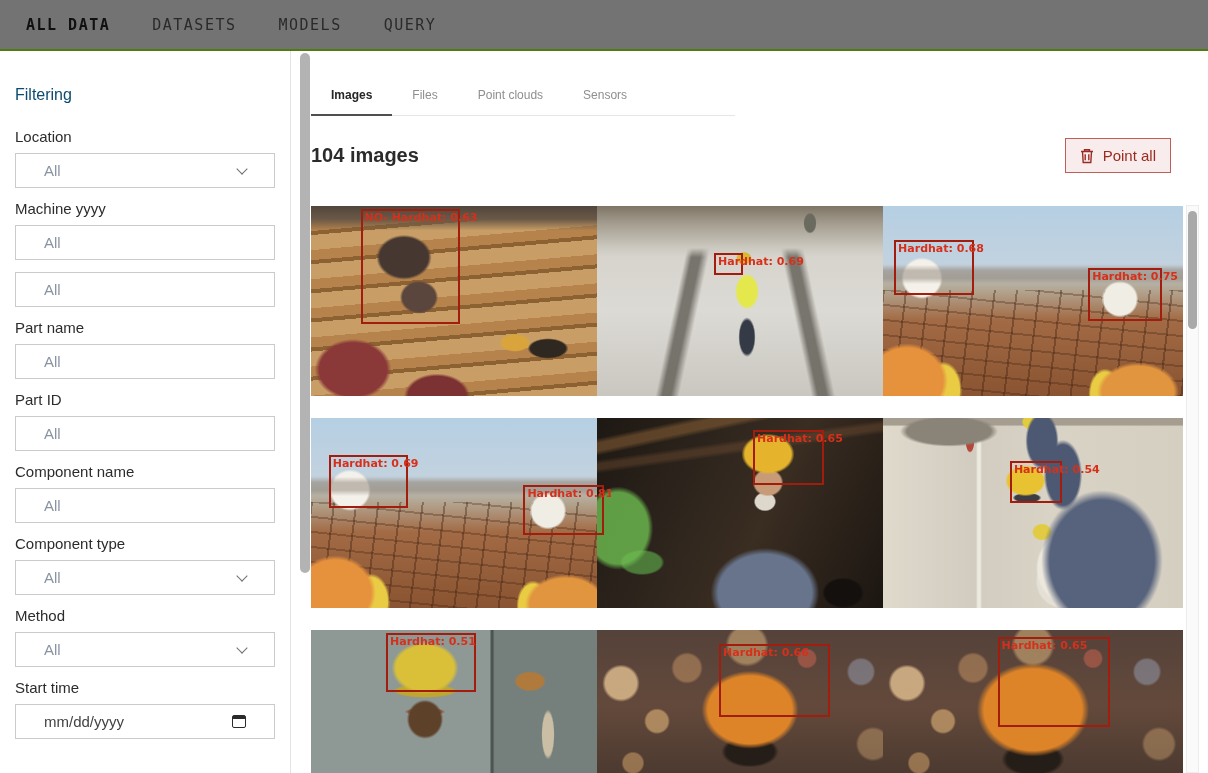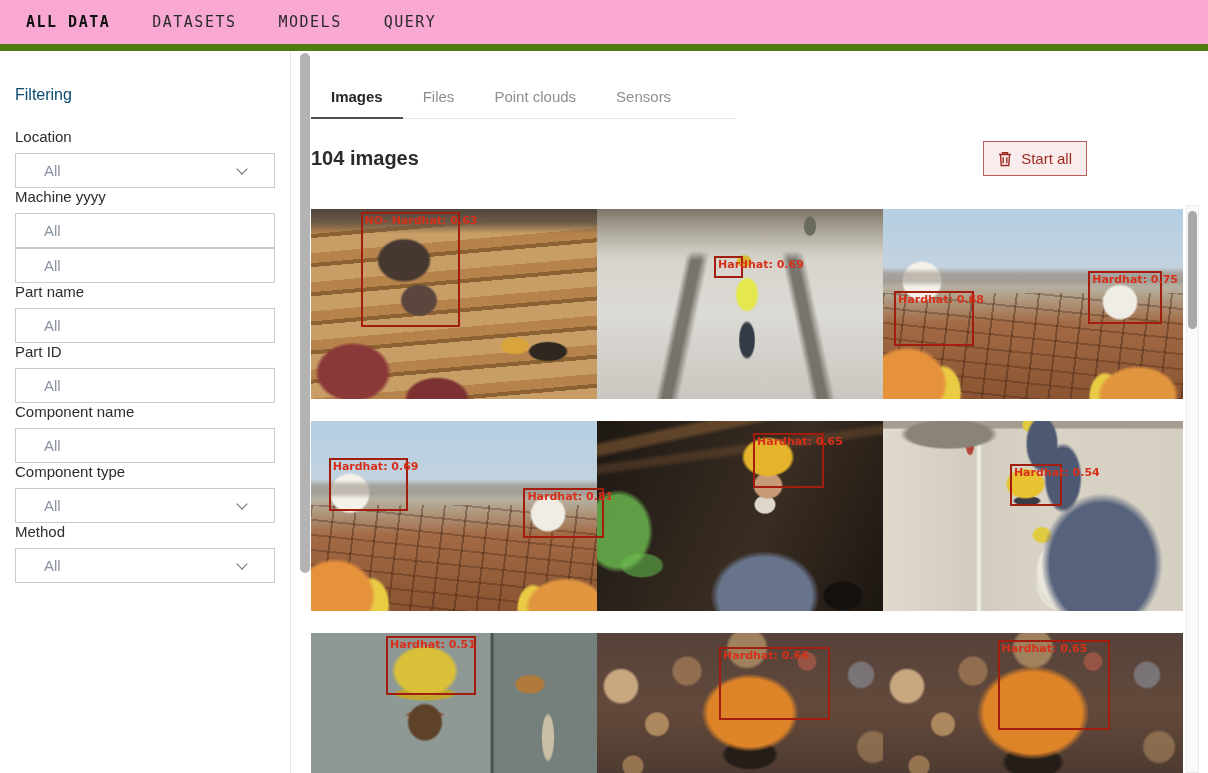--- a/index.html
+++ b/index.html
@@ -1,58 +1,58 @@
 <!DOCTYPE html>
 <html><head>
 <meta charset="utf-8">
 <style>
   * { margin:0; padding:0; box-sizing:border-box; }
   html,body { width:1208px; height:773px; overflow:hidden; background:#fff;
               font-family:"Liberation Sans", sans-serif; }
 
   
-  .nav { height:51px; background:#f9a8d4; border-bottom:7px solid #4d7c0f;
+  .nav { height:51px; background:#737373; border-bottom:2px solid #4d7c0f;
          display:flex; align-items:center; gap:42px; padding-left:26px; }
   .nav-item { font-family:"DejaVu Sans Mono", monospace; font-size:15px;
               letter-spacing:1.5px; color:#2a2a2a; cursor:pointer; }
   .nav-item.active { font-weight:700; color:#101010; }
 
   
   .layout { display:flex; height:722px; position:relative; }
 
   
   .sidebar { width:291px; min-width:291px; border-right:1px solid #e3e3e3;
              padding:18px 16px 0 15px; overflow:hidden; }
   .sidebar-title { font-size:16px; font-weight:400; color:#0c4a6e; margin:17px 0 24px; }
-  .field { }
+  .field { margin-bottom:12px; }
   .field-label { font-size:15px; color:#2c2c2c; margin-bottom:8px; }
   .control { width:260px; height:35px; border:1px solid #cbcbcb; border-radius:0;
              background:#fff; display:flex; align-items:center; padding:0 28px;
              font-size:15px; color:#8a93a3; cursor:pointer; }
   input.control { color:#333; cursor:text; outline:none; font-family:"Liberation Sans",sans-serif; }
   input.control::placeholder { color:#8a93a3; opacity:1; }
   .chev { width:8px; height:8px; border-right:1.7px solid #6f6f6f; border-bottom:1.7px solid #6f6f6f;
           transform:rotate(45deg); margin-left:auto; margin-top:-4px; }
   .control .ph { color:#8a93a3; }
   .date .ph { color:#444; }
   .cal { width:14px; height:13px; border:1.6px solid #2b2b2b; border-radius:2px;
          margin-left:auto; position:relative; }
   .cal::before { content:""; position:absolute; top:0; left:0; right:0; height:3px; background:#2b2b2b; }
 
   .sidebar-scroll-thumb { position:absolute; left:300px; top:2px; width:10px; height:520px;
                           background:#b3b3b3; border-radius:6px; }
 
   
   .main { flex:1; padding:29px 0 0 20px; position:relative; }
   .tabs { display:flex; border-bottom:1px solid #e6e6e6; width:424px; }
-  .tab { padding:8px 20px 12px; font-size:15px; color:#8e8e8e; cursor:pointer; }
+  .tab { padding:8px 20px 12px; font-size:12px; color:#8e8e8e; cursor:pointer; }
   .tab.active { color:#262626; font-weight:600; border-bottom:2px solid #4f4f4f; margin-bottom:-1px; }
 
   .heading-row { display:flex; align-items:center; justify-content:space-between;
-                 margin-top:22px; width:776px;gap:7px; }
+                 margin-top:22px; width:860px;gap:7px; }
   .count { font-size:20px; font-weight:600; color:#2b2b2b; }
   .delete-btn { display:flex; align-items:center; gap:9px; background:#f9ecec;
                 border:1px solid #bb6058; color:#992b22; font-size:15px;
                 padding:8px 14px; cursor:pointer; font-family:"Liberation Sans",sans-serif; }
 
   .grid { margin-top:33px; display:grid; grid-template-columns:repeat(3,272px); gap:22px 14px; }
   .tile { width:300px; height:190px; position:relative; overflow:hidden; cursor:pointer; background:#9a9a9a; }
   .tile::before, .tile::after { content:""; position:absolute; inset:0; }
   .det { position:absolute; border:2px solid #a31d0f; z-index:3; }
   .det-label { position:absolute; top:0; left:2px; font-size:11px; font-weight:700;
@@ -211,55 +211,62 @@
             <span class="chev"></span>
           </div>
         </div>
         <div class="field">
           <div class="field-label">Method</div>
           <div class="control select">
             <span class="ph">All</span>
             <span class="chev"></span>
           </div>
         </div>
+        <div class="field">
+          <div class="field-label">Start time</div>
+          <div class="control date">
+            <span class="ph">mm/dd/yyyy</span>
+            <span class="cal"></span>
+          </div>
+        </div>
       </div>
   </div>
   <div class="sidebar-scroll-thumb"></div>
 
   <div class="main">
     <div class="tabs">
         <div class="tab active">Images</div>
         <div class="tab">Files</div>
         <div class="tab">Point clouds</div>
         <div class="tab">Sensors</div>
       </div>
 
     <div class="heading-row">
       <div class="count">104 images</div>
       <button class="delete-btn">
         <svg width="14" height="16" viewBox="0 0 14 16" fill="none" stroke="#992b22" stroke-width="1.4">
           <path d="M1 3.5 h12 M4.5 3.5 V1.8 h5 v1.7 M2.5 3.5 l.7 11 h7.6 l.7-11 M5.2 6.2 v6 M8.8 6.2 v6"></path>
         </svg>
-        <span>Start all</span>
+        <span>Point all</span>
       </button>
     </div>
 
     <div class="grid">
         <div class="tile scene-log" title="worker drilling into log wall, no hardhat">
           <div class="det" style="left: 16.5%; top: 1.7%; width: 33%; height: 60.5%;">
             <span class="det-label">NO- Hardhat: 0.63</span>
           </div>
         </div>
         <div class="tile scene-hall" title="worker in hi-vis vest in precast factory hall">
           <div class="det" style="left: 39%; top: 24.5%; width: 9.5%; height: 12%;">
             <span class="det-label">Hardhat: 0.69</span>
           </div>
         </div>
         <div class="tile scene-rebar" title="two workers with white hardhats at rebar site">
-          <div class="det" style="left: 3.7%; top: 18%; width: 26.5%; height: 29%; margin-top: 48px;">
+          <div class="det" style="left: 3.7%; top: 18%; width: 26.5%; height: 29%;">
             <span class="det-label">Hardhat: 0.68</span>
           </div>
           <div class="det" style="left: 68.4%; top: 32.5%; width: 24.6%; height: 28%;">
             <span class="det-label">Hardhat: 0.75</span>
           </div>
         </div>
         <div class="tile scene-rebar" title="two workers with white hardhats at rebar site">
           <div class="det" style="left: 5.9%; top: 19.4%; width: 26.5%; height: 28%;">
             <span class="det-label">Hardhat: 0.69</span>
           </div>

